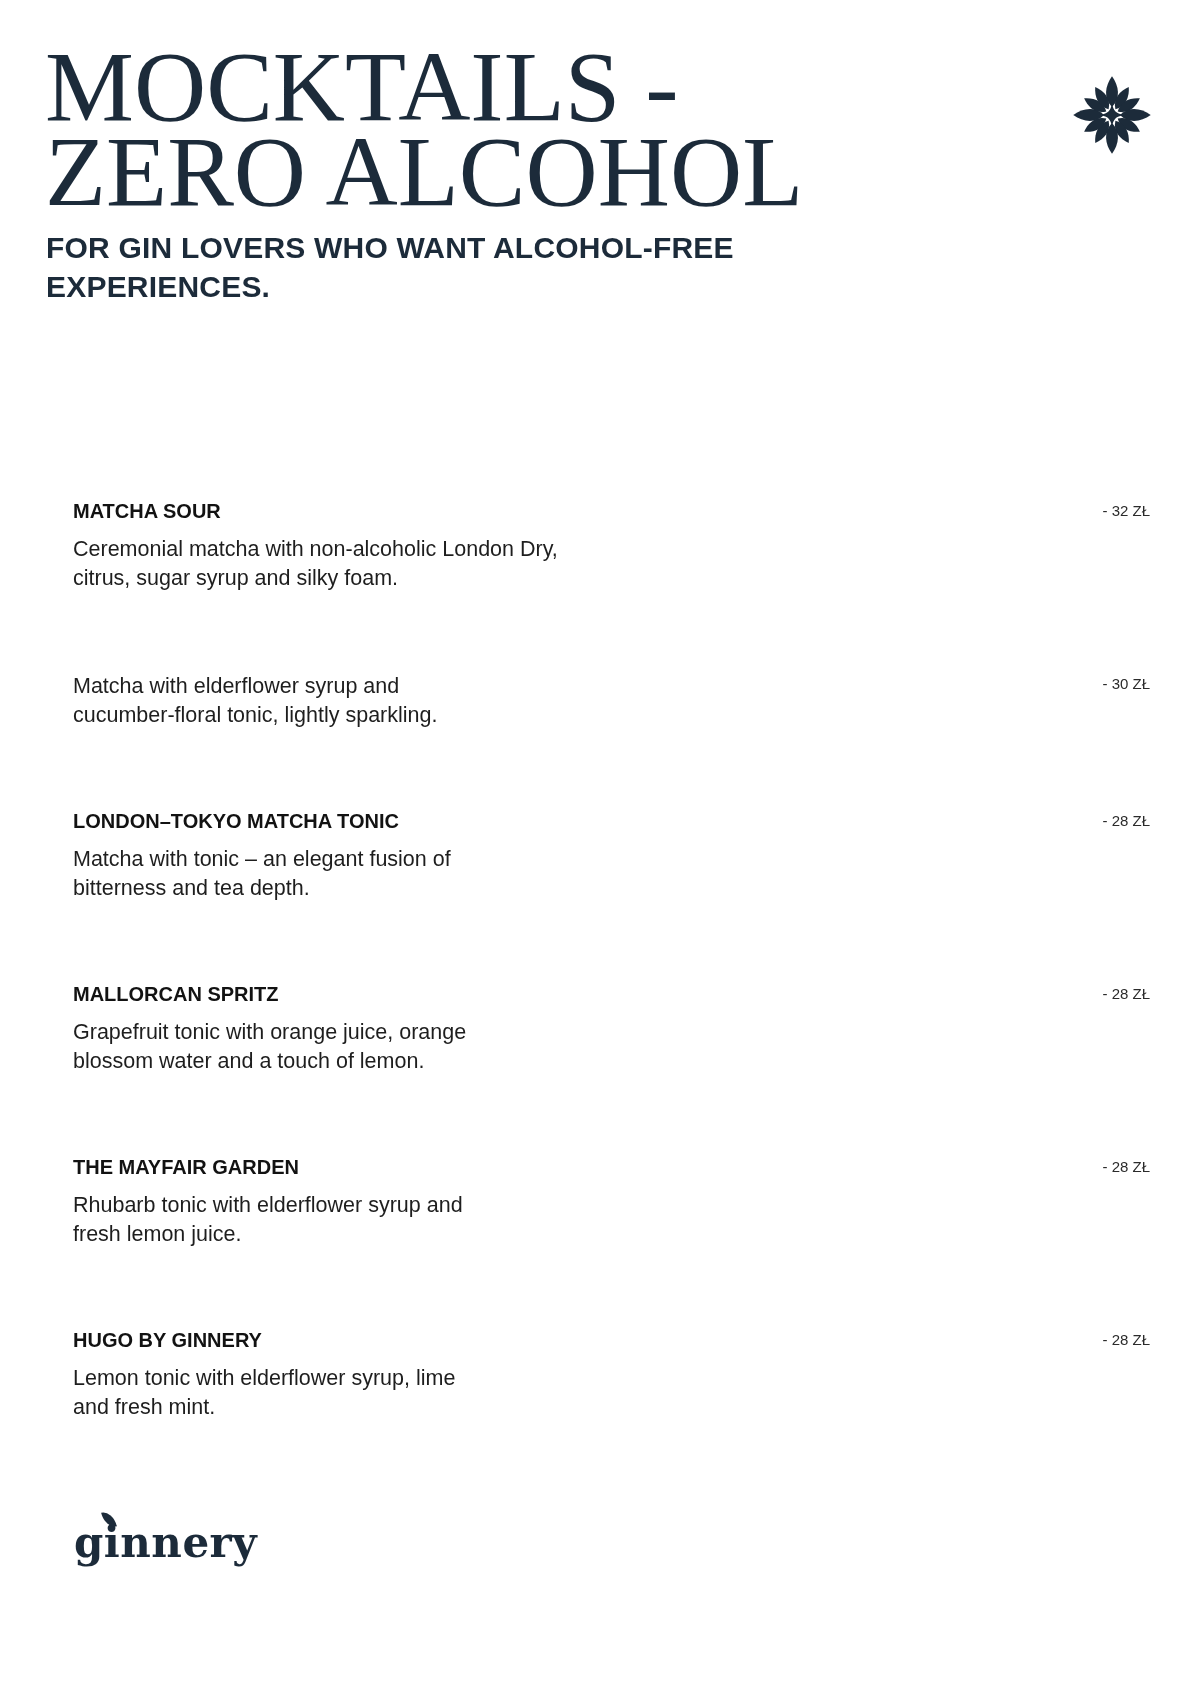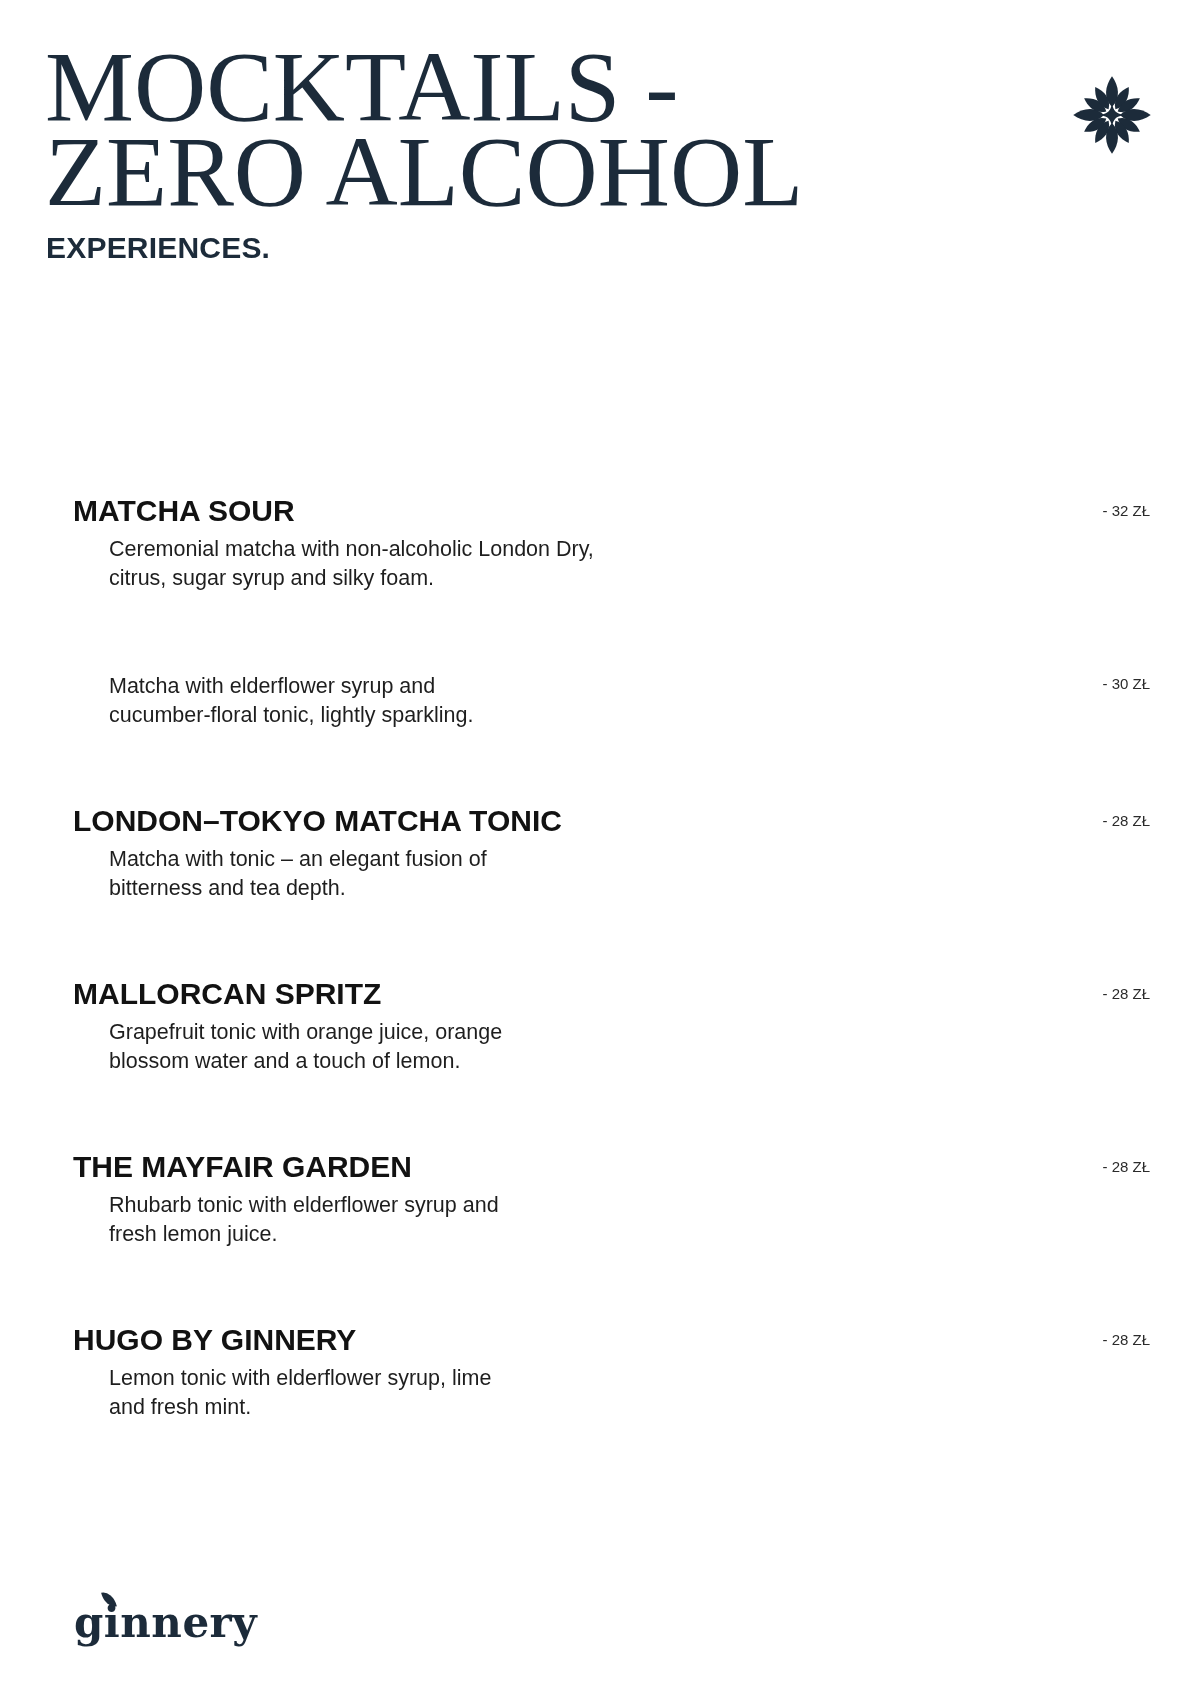--- a/index.html
+++ b/index.html
@@ -51,51 +51,50 @@
     right: 50px;
     top: 493px;
   }
   .menu-item {
     display: flex;
     align-items: flex-start;
     margin-bottom: 73px;
   }
   .menu-item .info { flex: 1 1 auto; min-width: 0; }
   .item-name {
-    font-size: 30px;
+    font-size: 20px;
     font-weight: 700;
     line-height: 36px;
     letter-spacing: 0px;
     color: #121212;
     white-space: nowrap;
   }
   .item-desc {
     margin-top: 6px;
     font-size: 21.5px;
     font-weight: 400;
     line-height: 29px;
     color: #1e1e1e;
-    margin-left: 36px;
   }
   .item-desc .line { display: block; white-space: nowrap; }
   .item-price {
     flex: 0 0 auto;
     margin-left: 24px;
     margin-top: 1px;
     font-size: 15px;
     font-weight: 400;
     line-height: 34px;
     color: #2b2b2b;
     white-space: nowrap;
   }
   
   .logo {
     position: absolute;
     left: 74px;
-    top: 1598px;
+    top: 1518px;
     font-family: "DejaVu Serif", serif;
     font-weight: 700;
     font-size: 42px;
     letter-spacing: 0.5px;
     color: #1c2b3a;
   }
   .leaf-accent {
     position: absolute;
     left: 29px;
     top: -7px;
@@ -110,20 +109,21 @@
 <body>
 
 <div class="page">
 
   <div class="title">
     <span class="line">MOCKTAILS -</span>
     <span class="line">ZERO ALCOHOL</span>
   </div>
 
   <div class="subtitle">
+    <span class="line">FOR GIN LOVERS WHO WANT ALCOHOL-FREE</span>
     <span class="line">EXPERIENCES.</span>
   </div>
 
   <svg class="ornament" viewBox="-50 -50 100 100" xmlns="http://www.w3.org/2000/svg" aria-hidden="true">
     <defs>
       <path id="petal" d="M0,-44 C8,-33 10,-19 0,-9 C-10,-19 -8,-33 0,-44 Z"></path>
     </defs>
     <g fill="#1c2b3a">
       <use href="#petal"></use>
       <use href="#petal" transform="rotate(31) scale(0.84)"></use>

